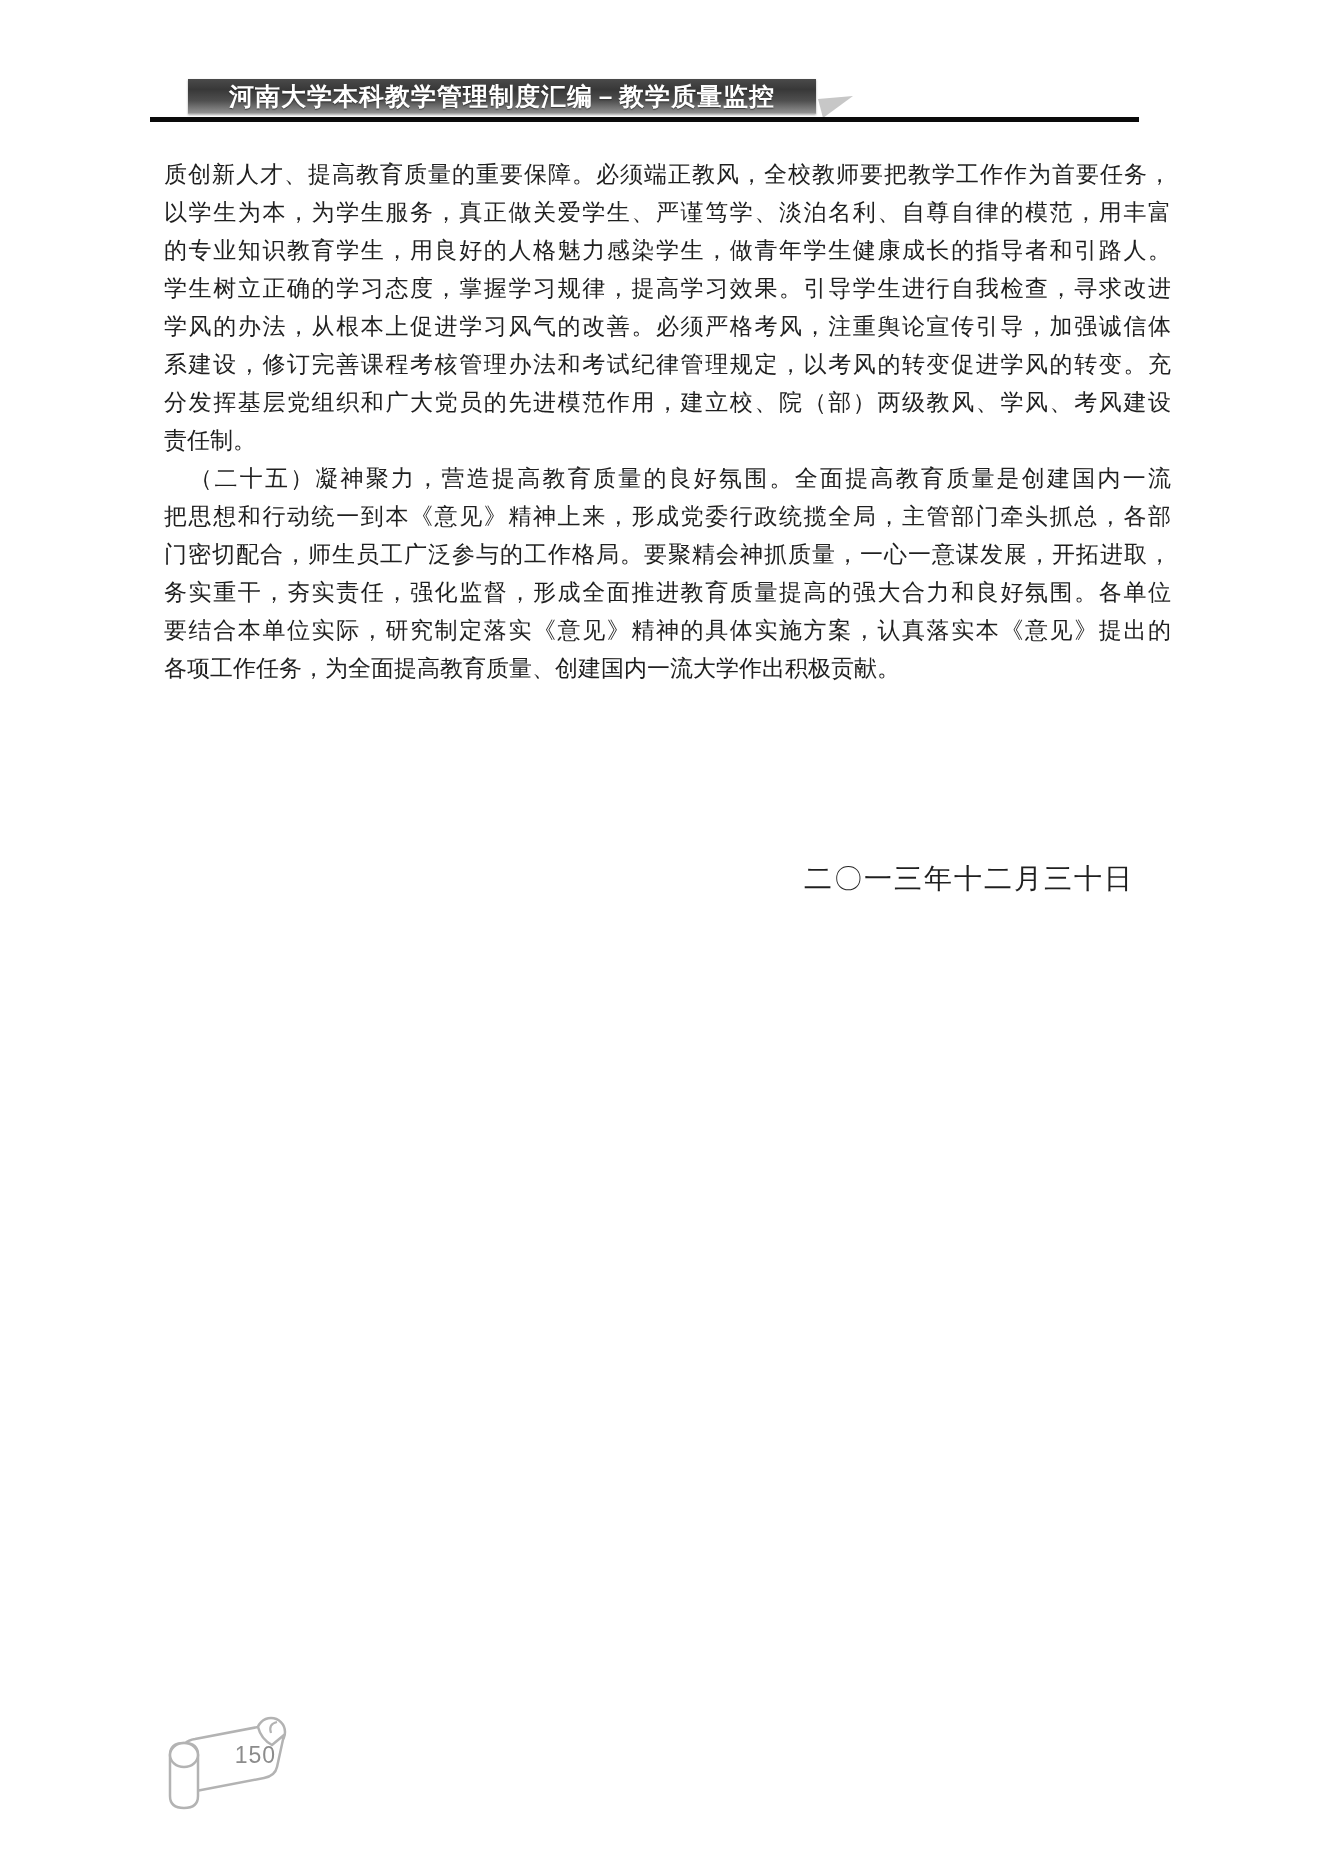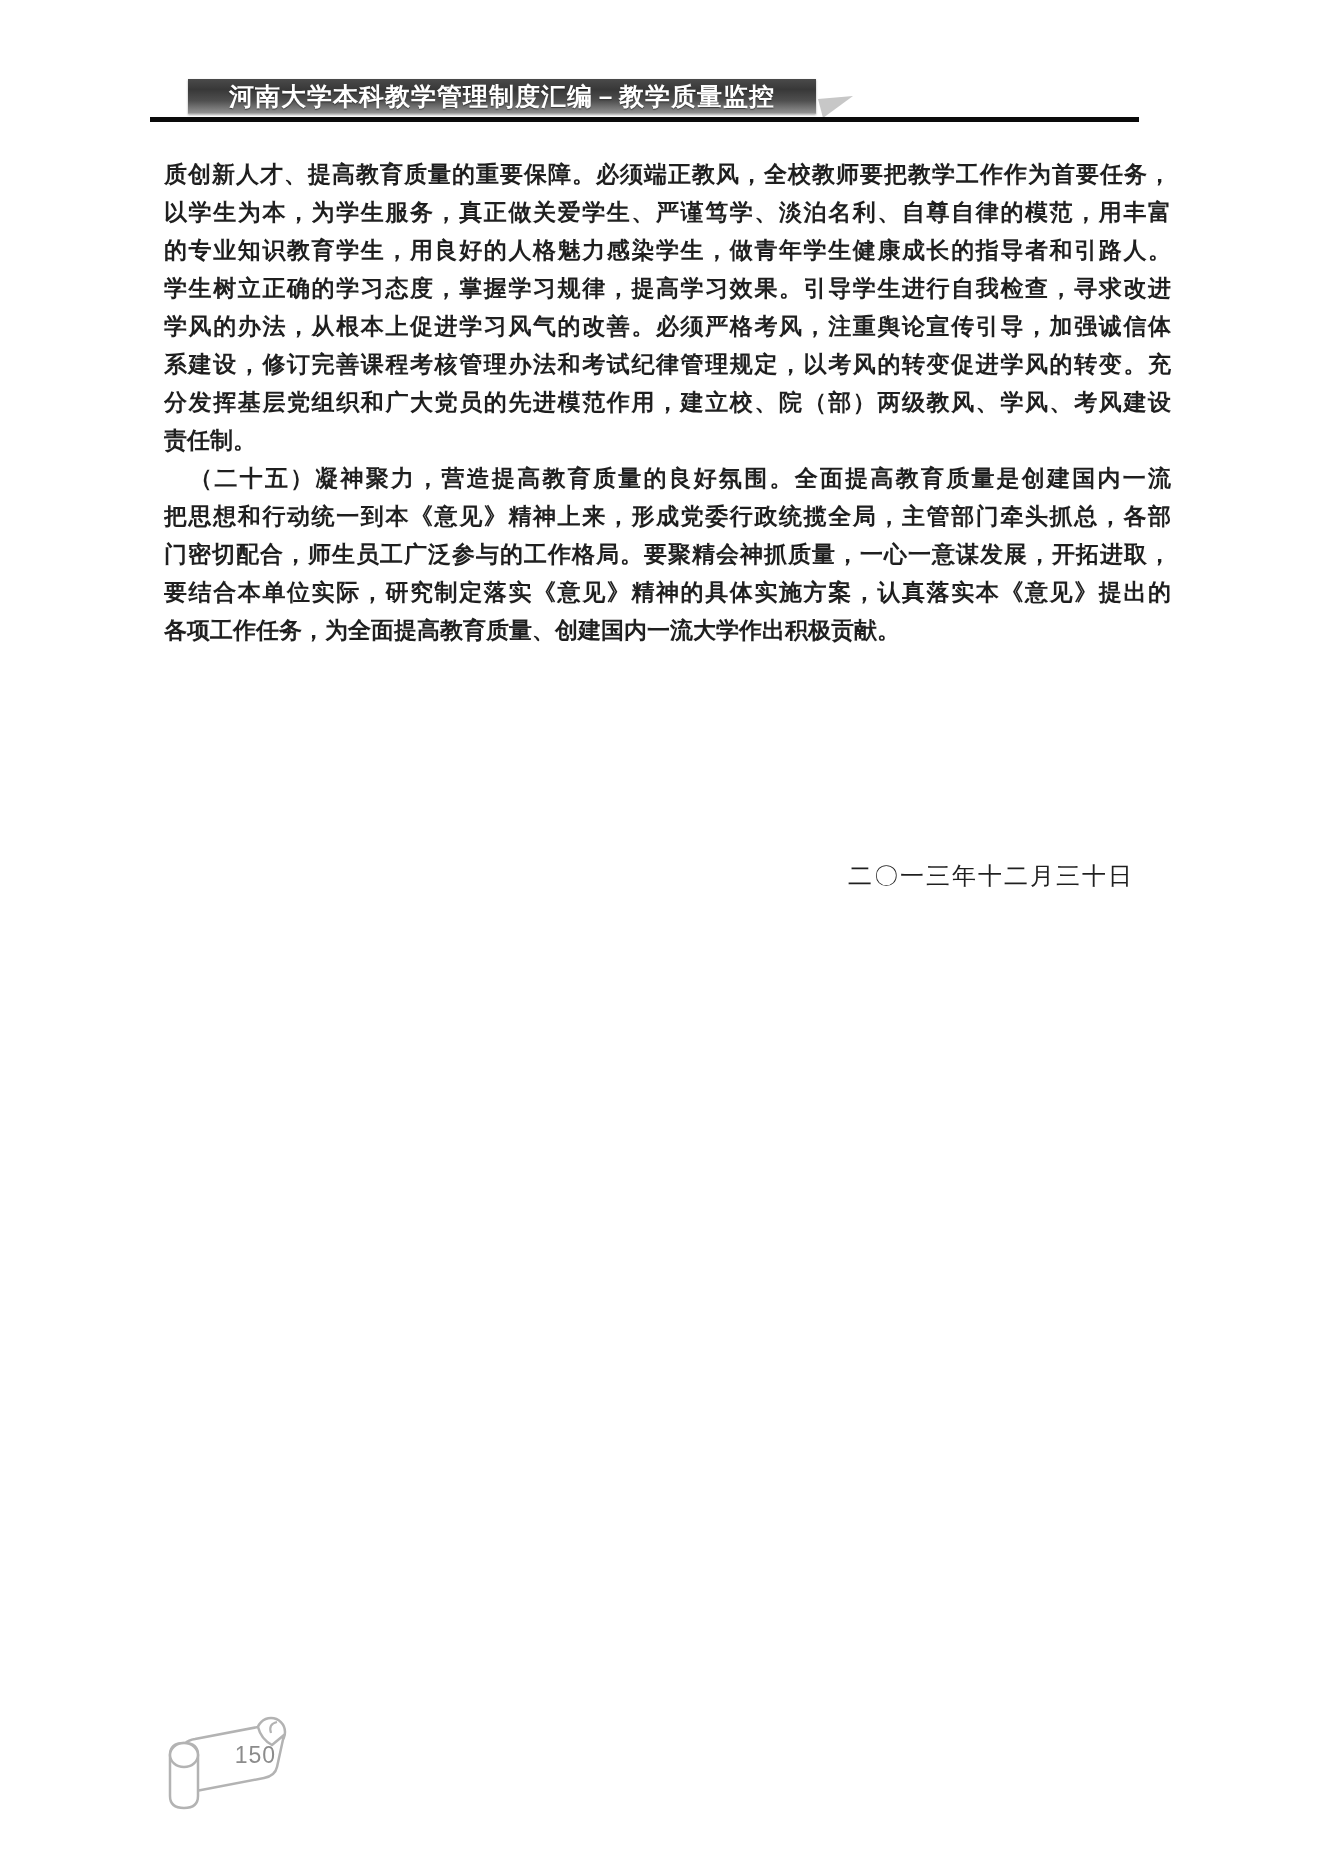--- a/index.html
+++ b/index.html
@@ -60,36 +60,35 @@
     color: #1f1f1f;
     font-size: 23px;
     line-height: 38px;
   }
   .text-line {
     text-align: justify;
     text-align-last: justify;
     white-space: pre-wrap;
     height: 38px;
     overflow: hidden;
-    font-weight: bold;
   }
   .text-line.para-end {
     text-align-last: left;
   }
 
   .date-line {
     position: absolute;
     left: 164px;
     top: 860px;
     width: 1007px;
     padding-right: 37px;
     box-sizing: border-box;
     text-align: right;
     color: #1f1f1f;
-    font-size: 24px;
+    font-size: 28px;
     letter-spacing: 2px;
     white-space: nowrap;
   }
 
   
   .footer-scroll {
     position: absolute;
     left: 158px;
     top: 1712px;
     width: 132px;
@@ -132,20 +131,21 @@
       <div class="text-line">以学生为本，为学生服务，真正做关爱学生、严谨笃学、淡泊名利、自尊自律的模范，用丰富</div>
       <div class="text-line">的专业知识教育学生，用良好的人格魅力感染学生，做青年学生健康成长的指导者和引路人。</div>
       <div class="text-line">学生树立正确的学习态度，掌握学习规律，提高学习效果。引导学生进行自我检查，寻求改进</div>
       <div class="text-line">学风的办法，从根本上促进学习风气的改善。必须严格考风，注重舆论宣传引导，加强诚信体</div>
       <div class="text-line">系建设，修订完善课程考核管理办法和考试纪律管理规定，以考风的转变促进学风的转变。充</div>
       <div class="text-line">分发挥基层党组织和广大党员的先进模范作用，建立校、院（部）两级教风、学风、考风建设</div>
       <div class="text-line para-end">责任制。</div>
       <div class="text-line">　（二十五）凝神聚力，营造提高教育质量的良好氛围。全面提高教育质量是创建国内一流</div>
       <div class="text-line">把思想和行动统一到本《意见》精神上来，形成党委行政统揽全局，主管部门牵头抓总，各部</div>
       <div class="text-line">门密切配合，师生员工广泛参与的工作格局。要聚精会神抓质量，一心一意谋发展，开拓进取，</div>
+      <div class="text-line">务实重干，夯实责任，强化监督，形成全面推进教育质量提高的强大合力和良好氛围。各单位</div>
       <div class="text-line">要结合本单位实际，研究制定落实《意见》精神的具体实施方案，认真落实本《意见》提出的</div>
       <div class="text-line para-end">各项工作任务，为全面提高教育质量、创建国内一流大学作出积极贡献。</div>
     </div>
 
   <div class="date-line">二〇一三年十二月三十日</div>
 
   <div class="footer-scroll">
     <svg width="132" height="100" viewBox="0 0 132 100">
 
       <circle cx="113" cy="20" r="14" fill="#ffffff" stroke="#b3b3b3" stroke-width="2.5"></circle>

